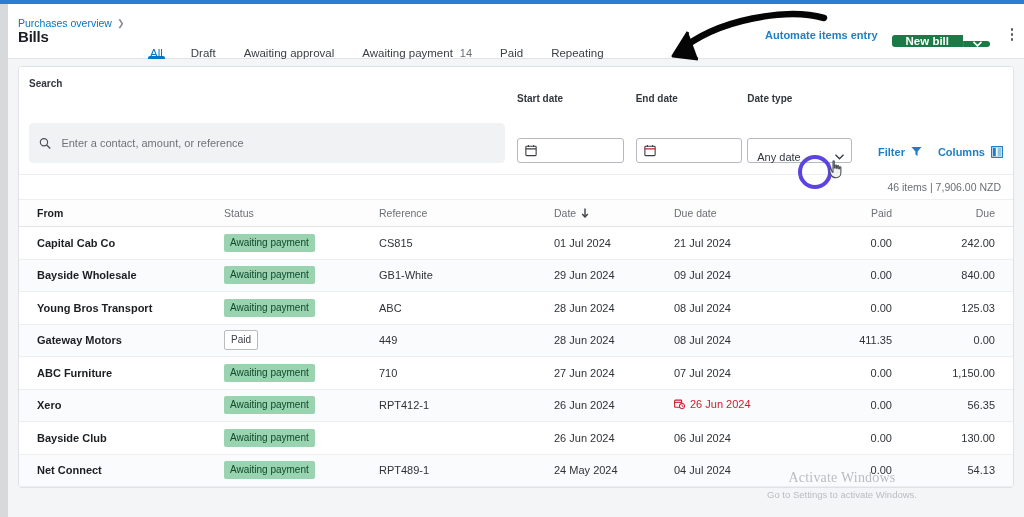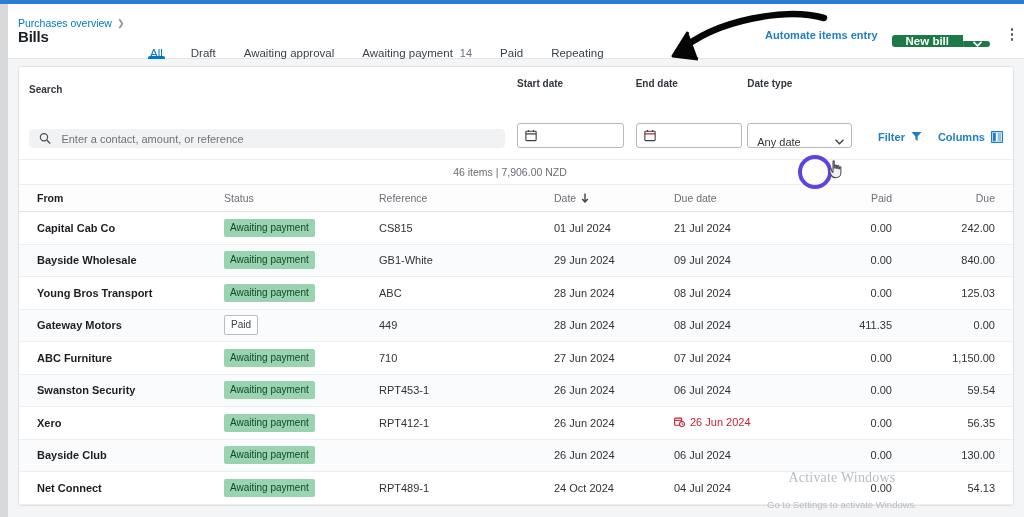--- a/index.html
+++ b/index.html
@@ -111,21 +111,21 @@
     padding:11px 10px 11px 10px;
     background:#fff;
     border-bottom:1px solid #eceef0;
   }
   .fld{ display:flex; flex-direction:column;gap:29px; }
   .fld-label{
     font-size:10px; font-weight:bold; color:#32373d; margin-bottom:5px;
   }
   .search-wrap{ width:500px; position:relative; }
   .search-box{
-    width:100%; height:19px;
+    width:100%; height:40px;
     background:#f1f2f4;
     border:1px solid #f1f2f4;
     border-radius:4px;
     display:flex; align-items:center; gap:8px;
     padding:0 9px;
   }
   .search-box input{
     border:none; background:transparent; outline:none;
     font-size:11px; color:#3a3f46; width:100%;
     font-family:"Liberation Sans", sans-serif;
@@ -157,21 +157,21 @@
   .act{
     display:flex; gap:6px;
     font-size:11px; font-weight:bold; color:#1e7fc4; cursor:pointer;
     white-space:nowrap;
   }
 
   
   .summary{
     height:25px; background:#fff;
     border-bottom:1px solid #eceef0;
-    display:flex; align-items:center; justify-content:center;
+    display:flex; align-items:center; justify-content:flex-end;
     padding-right:12px;
     font-size:10.5px; color:#6a6f76;
   }
 
   
   table{ width:100%; border-collapse:collapse; table-layout:fixed; }
   thead th{
     font-size:10.5px; font-weight:normal; color:#6a6f76;
     text-align:left; padding:7px 0 7px 0;
     background:#fdfdfd;
@@ -226,21 +226,21 @@
     pointer-events:none;
   }
 
   .watermark{
     position:absolute; left:712px; top:470px;
     text-align:center; color:#b9bcc0;
     pointer-events:none; user-select:none;
     width:260px;
   }
   .wm1{ font-size:14px; letter-spacing:0.2px;font-family:Liberation Serif, serif; }
-  .wm2{ font-size:9.5px; margin-top:13px; }
+  .wm2{ font-size:9.5px; margin-top:3px; }
 </style>
 </head>
 <body>
 
 <div class="top-strip"></div>
 <div class="left-gutter"></div>
 
 <div class="header">
 
   <div class="breadcrumb">
@@ -443,29 +443,20 @@
           <td class="c-owed">0.00</td>
         </tr>
         <tr>
           <td class="c-from">ABC Furniture</td>
           <td class="c-status"><span class="badge awaiting">Awaiting payment</span></td>
           <td class="c-ref">710</td>
           <td class="c-date">27 Jun 2024</td>
           <td class="c-due">07 Jul 2024</td>
           <td class="c-paid">0.00</td>
           <td class="c-owed">1,150.00</td>
-        </tr>
-        <tr>
-          <td class="c-from">Swanston Security</td>
-          <td class="c-status"><span class="badge awaiting">Awaiting payment</span></td>
-          <td class="c-ref">RPT453-1</td>
-          <td class="c-date">26 Jun 2024</td>
-          <td class="c-due">06 Jul 2024</td>
-          <td class="c-paid">0.00</td>
-          <td class="c-owed">59.54</td>
         </tr>
         <tr>
           <td class="c-from">Xero</td>
           <td class="c-status"><span class="badge awaiting">Awaiting payment</span></td>
           <td class="c-ref">RPT412-1</td>
           <td class="c-date">26 Jun 2024</td>
           <td class="c-due"><span class="overdue">
               <svg width="11" height="12" viewBox="0 0 14 15">
                 <rect x="0.8" y="2.6" width="9" height="9" rx="1" fill="none" stroke="#c8202f" stroke-width="1.4"></rect>
                 <line x1="0.8" y1="5.4" x2="9.8" y2="5.4" stroke="#c8202f" stroke-width="1.4"></line>
@@ -483,21 +474,21 @@
           <td class="c-ref"></td>
           <td class="c-date">26 Jun 2024</td>
           <td class="c-due">06 Jul 2024</td>
           <td class="c-paid">0.00</td>
           <td class="c-owed">130.00</td>
         </tr>
         <tr>
           <td class="c-from">Net Connect</td>
           <td class="c-status"><span class="badge awaiting">Awaiting payment</span></td>
           <td class="c-ref">RPT489-1</td>
-          <td class="c-date">24 Oct 2024</td>
+          <td class="c-date">24 May 2024</td>
           <td class="c-due">04 Jul 2024</td>
           <td class="c-paid">0.00</td>
           <td class="c-owed">54.13</td>
         </tr>
       </tbody>
   </table>
 </div>
 
 <svg class="anno-arrow" viewBox="0 0 200 60">
   <path d="M176 14 C140 4, 70 14, 30 48" fill="none" stroke="#050505" stroke-width="6.5" stroke-linecap="round"></path>

